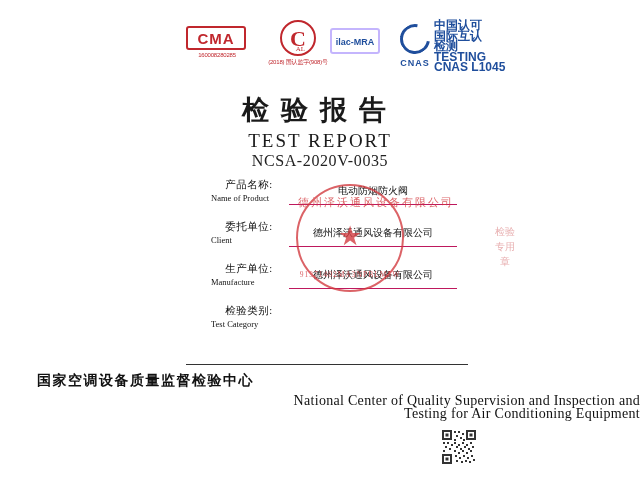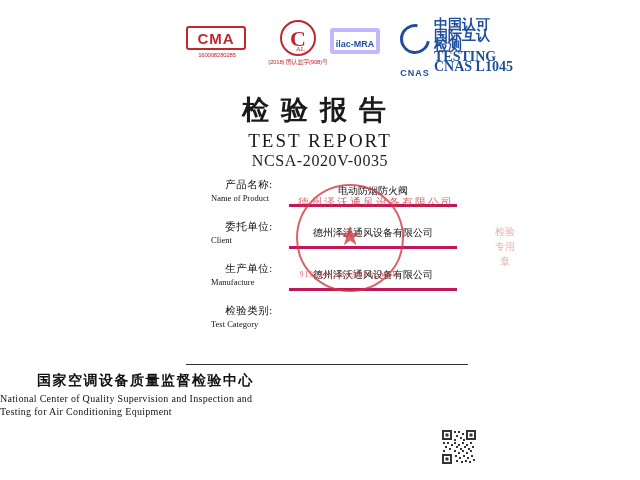--- a/index.html
+++ b/index.html
@@ -96,21 +96,21 @@
     letter-spacing: -0.2px;
   }
 
   
   .ilac {
     position: absolute;
     left: 330px;
     top: 18px;
     width: 50px;
     height: 26px;
-    border: 4px solid #c4b5fd;
+    border: 2px solid #c4b5fd;
     border-radius: 3px;
     background: #ffffff;
     box-sizing: border-box;
     text-align: center;
   }
   .ilac-txt {
     color: #1f4e9c;
     font-family: "Liberation Sans", sans-serif;
     font-size: 9px;
     font-weight: bold;
@@ -135,32 +135,32 @@
     border-right-color: transparent;
     box-sizing: border-box;
     transform: rotate(-35deg);
   }
   .cnas-txt {
     color: #1f4e9c;
     font-family: "Liberation Sans", sans-serif;
     font-size: 9px;
     font-weight: bold;
     letter-spacing: 1px;
-    margin-top: 14px;
+    margin-top: 4px;
   }
 
   
   .accred {
     position: absolute;
     left: 434px;
     top: 10px;
     width: 92px;
     color: #1f4e9c;
-    font-family: Liberation Serif, serif;
-    font-size: 14px;
+    font-family: Liberation Sans, sans-serif;
+    font-size: 12px;
     font-weight: bold;
     line-height: 10.5px;
     text-align: left;
   }
 
   
   #title-cn {
     position: absolute;
     top: 92px;
     left: 0;
@@ -226,21 +226,21 @@
     color: #111;
     margin-top: 1px;
     white-space: nowrap;
   }
   .field .value {
     position: absolute;
     left: 78px;
     top: 2px;
     width: 168px;
     height: 24px;
-    border-bottom: 3px solid #be185d;
+    border-bottom: 1px solid #be185d;
     text-align: center;
     font-family: "Liberation Serif", serif;
     font-size: 10px;
     color: #111;
     line-height: 22px;
     white-space: nowrap;
     overflow: hidden;
   }
   .field.cat .value {
     border-bottom: 1px solid #333;
@@ -264,23 +264,23 @@
     font-size: 14px;
     font-weight: bold;
     letter-spacing: 1.5px;
     color: #111;
     padding-left: 37px;
   }
   #org-en1, #org-en2 {
     position: absolute;
     left: 0;
     width: 640px;
-    text-align: left;
-    font-family: "Liberation Serif", serif;
-    font-size: 10px;
+    text-align: right;
+    font-family: "Liberation Serif", serif;
+    font-size: 14px;
     letter-spacing: 0.3px;
     color: #111;
   }
   #org-en1 { top: 393px; }
   #org-en2 { top: 406px; }
 
   
   #watermark {
     position: absolute;
     top: 196px;

